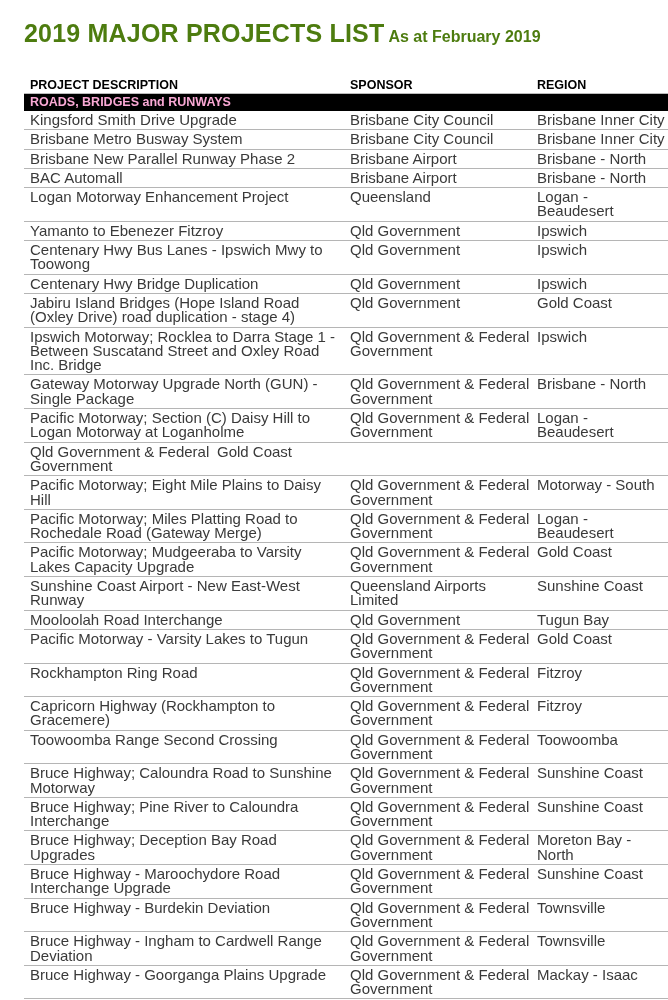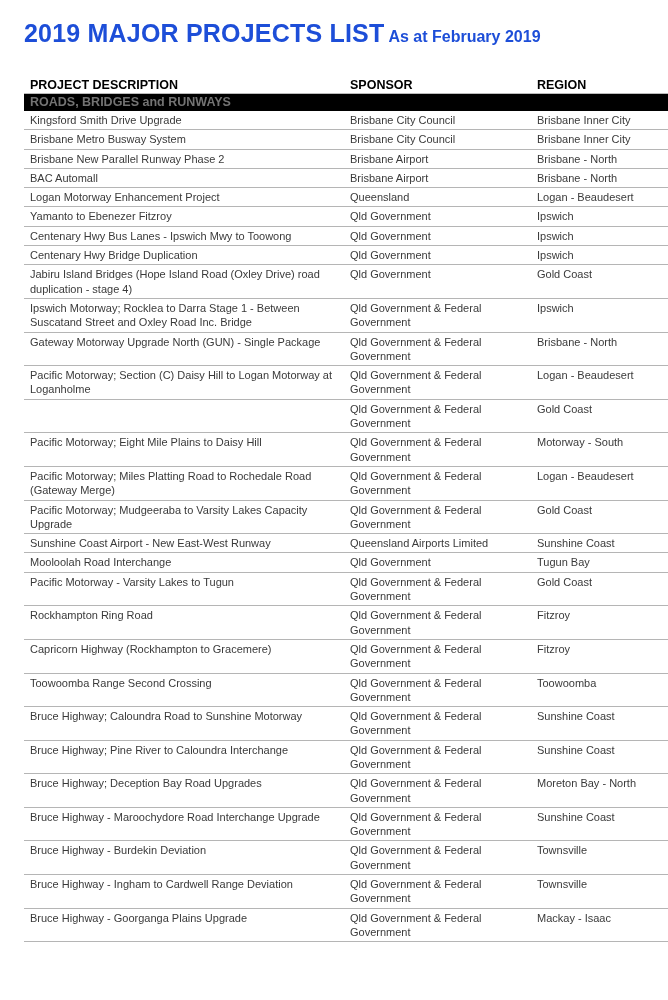--- a/index.html
+++ b/index.html
@@ -1,26 +1,26 @@
 <!DOCTYPE html>
 <html><head>
 <meta charset="utf-8">
 <style>
   html, body { margin: 0; padding: 0; background: #ffffff; }
   body { width: 668px; height: 1000px; overflow: hidden; position: relative; font-family: "Liberation Sans", sans-serif; color: #3a3a3a; }
-  .title { position: absolute; left: 24px; top: 19px; white-space: nowrap; color: #1d4ed8; }
+  .title { position: absolute; left: 24px; top: 19px; white-space: nowrap; color: #4d7c0f; }
   .title .main { font-size: 25px; font-weight: bold; letter-spacing: 0.2px; }
   .title .sub { font-size: 16px; font-weight: bold; margin-left: 4px; }
   .table { position: absolute; left: 24px; top: 74px; width: 644px; }
   .hdr { display: flex; height: 18px; align-items: flex-end; font-size: 12.5px; font-weight: bold; color: #000; padding-bottom: 1px; }
   .c1 { width: 320px; padding-left: 6px; box-sizing: border-box; }
   .c2 { width: 187px; padding-left: 6px; box-sizing: border-box; }
   .c3 { width: 137px; padding-left: 6px; box-sizing: border-box; }
-  .section { background: #000; color: #737373; font-weight: bold; font-size: 12.5px; height: 17px; line-height: 17px; padding-left: 6px; border-top: 1px solid #bbb; }
-  .row { display: flex; border-bottom: 1.5px solid #b5b5b5; font-size: 11px; line-height: 14.3px; padding: 2px 0 2px 0; justify-content: flex-end; }
+  .section { background: #000; color: #f9a8d4; font-weight: bold; font-size: 12.5px; height: 17px; line-height: 17px; padding-left: 6px; border-top: 1px solid #bbb; }
+  .row { display: flex; border-bottom: 1.5px solid #b5b5b5; font-size: 15px; line-height: 14.3px; padding: 2px 0 2px 0; }
   .row > div { white-space: normal; }
 </style>
 </head>
 <body>
 
 <div class="title">
   <span class="main">2019 MAJOR PROJECTS LIST</span><span class="sub">As at February 2019</span>
 </div>
 
 <div class="table">

